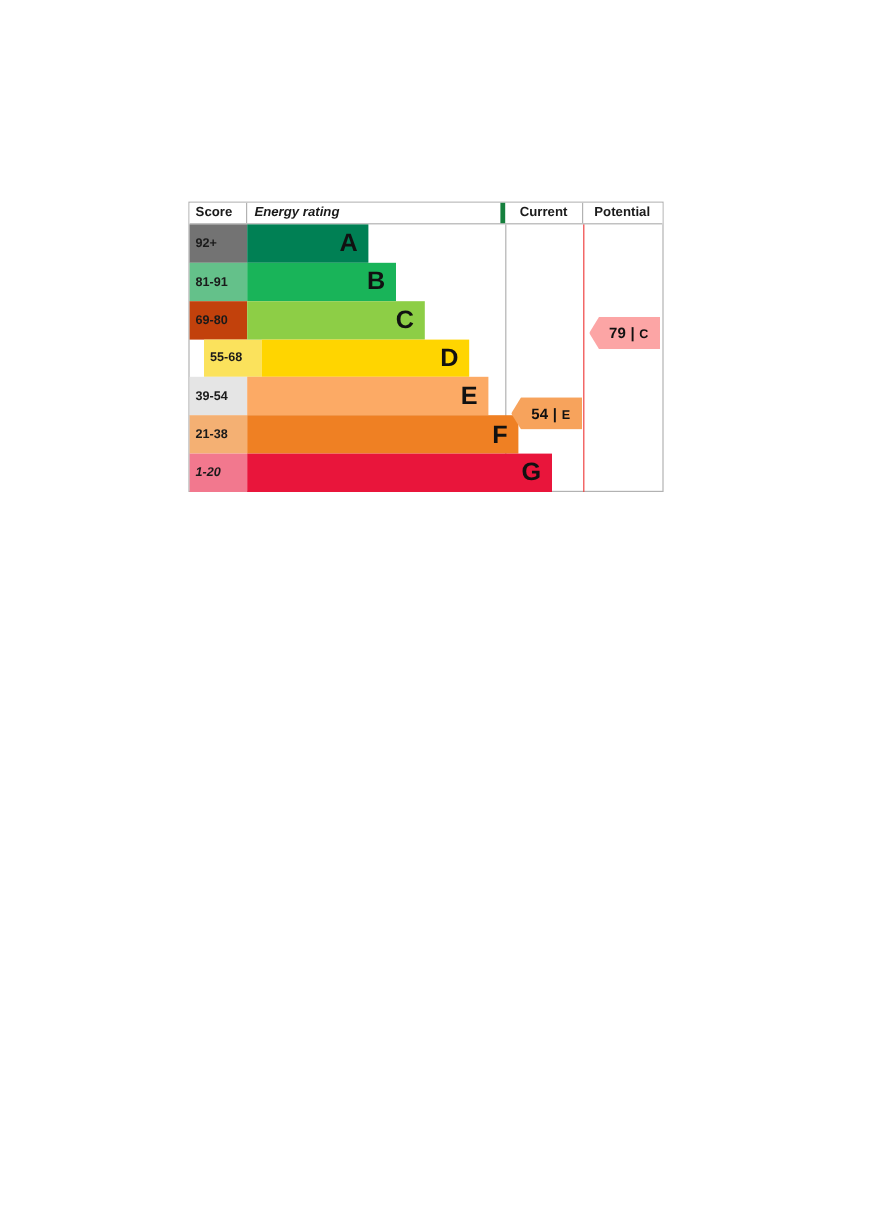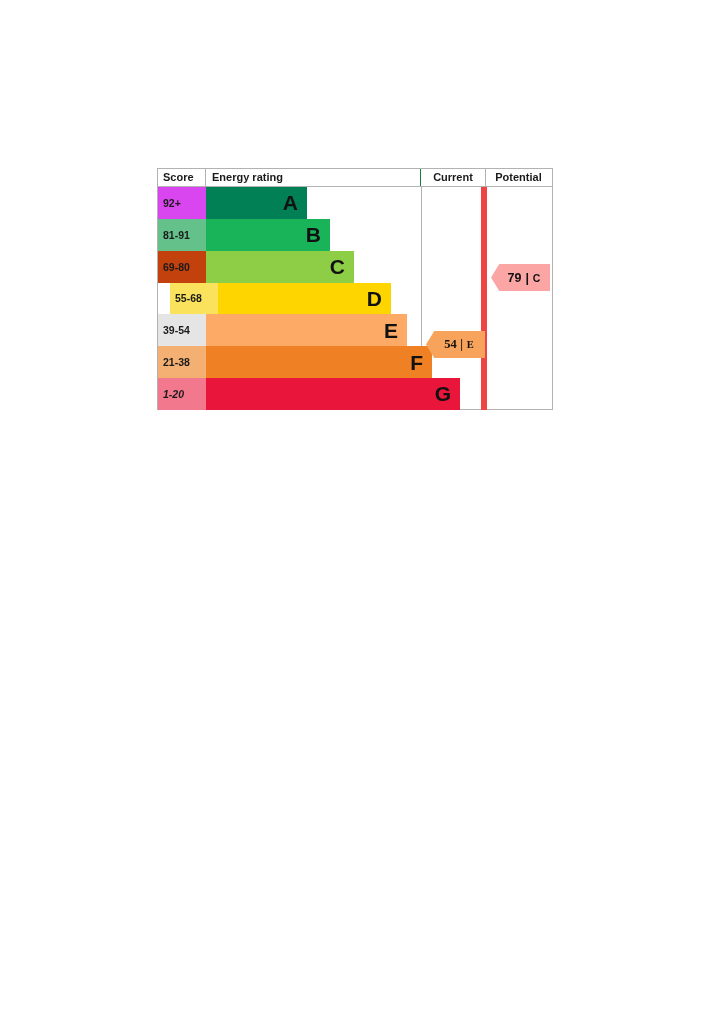--- a/index.html
+++ b/index.html
@@ -45,21 +45,22 @@
     overflow: hidden;
   }
   .hcell-score {
     width: 48px;
     padding-left: 5px;
     border-right: 1px solid #b2b2b2;
   }
   .hcell-rating {
     width: 215px;
     padding-left: 6px;
-    border-right: 1px solid #15803d;
+    border-right: 4px solid #15803d;
+    font-style: italic;
   }
   .hcell-current {
     width: 65px;
     text-align: center;
     border-right: 1px solid #b2b2b2;
   }
   .hcell-potential {
     width: 65px;
     text-align: center;
   }
@@ -74,22 +75,21 @@
     box-sizing: border-box;
     border-right: 1px solid #b2b2b2;
     position: relative;
   }
   .arrow-col {
     width: 65px;
     box-sizing: border-box;
     position: relative;
   }
   .arrow-col.current {
-    border-right: 6px solid #ef4444;
-    font-family: Liberation Serif, serif;
+    border-right: 1px solid #ef4444;
   }
 
   
   .band-row {
     display: flex;
     height: 31.857px;
     align-items: stretch;
   }
   .band-score {
     width: 48px;
@@ -156,21 +156,21 @@
     <div class="hcell hcell-rating">Energy rating</div>
     <div class="hcell hcell-current">Current</div>
     <div class="hcell hcell-potential">Potential</div>
   </div>
 
   <div class="epc-body">
 
     <div class="bands-col">
 
       <div class="band-row">
-        <div class="band-score" style="background:#d946ef;">92+</div>
+        <div class="band-score" style="background:#737373;">92+</div>
         <div class="band-bar-wrap">
           <div class="band-bar" style="width:101px;background:#008054;">
             <span class="band-letter">A</span>
           </div>
         </div>
       </div>
 
       <div class="band-row">
         <div class="band-score" style="background:#64c18a;">81-91</div>
         <div class="band-bar-wrap">

